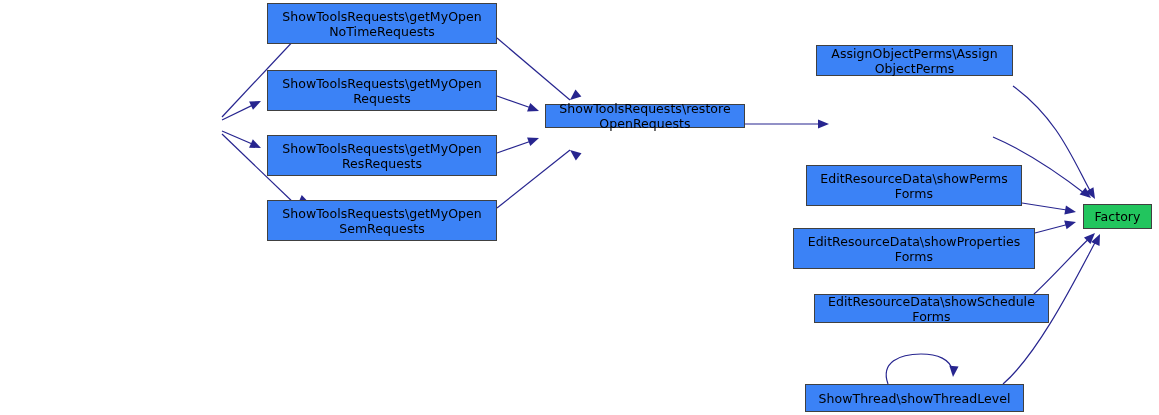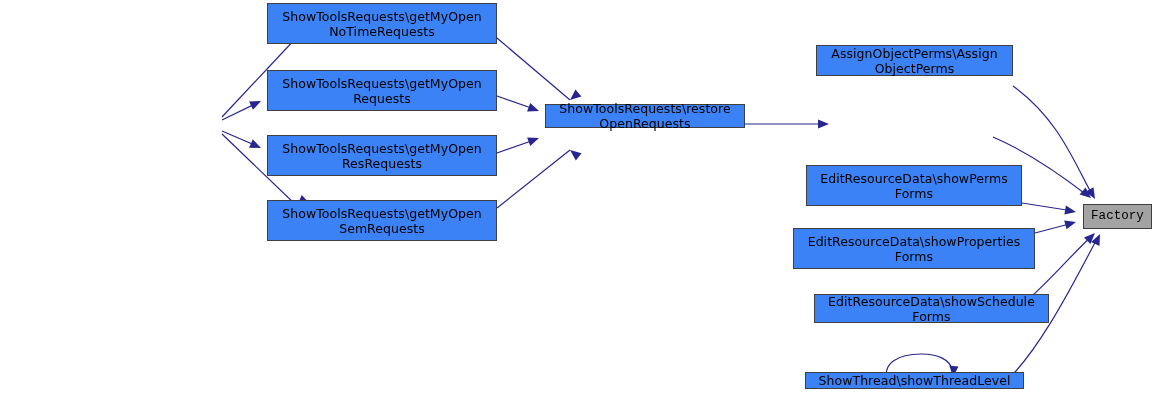--- a/index.html
+++ b/index.html
@@ -34,22 +34,21 @@
     line-height: 15px;
     text-align: center;
     display: flex;
     align-items: center;
     justify-content: center;
     white-space: pre-line;
     letter-spacing: 0.05px;
     z-index: 5;
   }
   .node.highlight {
-    background: #a3a3a3;
-    font-family: Liberation Mono, monospace;
+    background: #22c55e;
   }
   .node-label {
     display: block;
     width: 100%;
     padding: 0 3px;
     box-sizing: border-box;
   }
 </style>
 </head>
 <body>
@@ -100,15 +99,15 @@
     <div class="node" style="left: 545px; top: 104px; width: 200px; height: 24px;"><span class="node-label">ShowToolsRequests\restore
 OpenRequests</span></div>
     <div class="node" style="left: 816px; top: 45px; width: 197px; height: 31px;"><span class="node-label">AssignObjectPerms\Assign
 ObjectPerms</span></div>
     <div class="node" style="left: 806px; top: 165px; width: 216px; height: 41px;"><span class="node-label">EditResourceData\showPerms
 Forms</span></div>
     <div class="node" style="left: 793px; top: 228px; width: 242px; height: 41px;"><span class="node-label">EditResourceData\showProperties
 Forms</span></div>
     <div class="node" style="left: 814px; top: 294px; width: 235px; height: 29px;"><span class="node-label">EditResourceData\showSchedule
 Forms</span></div>
-    <div class="node" style="left: 805px; top: 372px; width: 219px; height: 17px;"><span class="node-label">ShowThread\showThreadLevel</span></div>
+    <div class="node" style="left: 805px; top: 384px; width: 219px; height: 28px;"><span class="node-label">ShowThread\showThreadLevel</span></div>
     <div class="node highlight" style="left: 1083px; top: 204px; width: 69px; height: 25px;"><span class="node-label">Factory</span></div>
   </div>
 
 </body></html>

